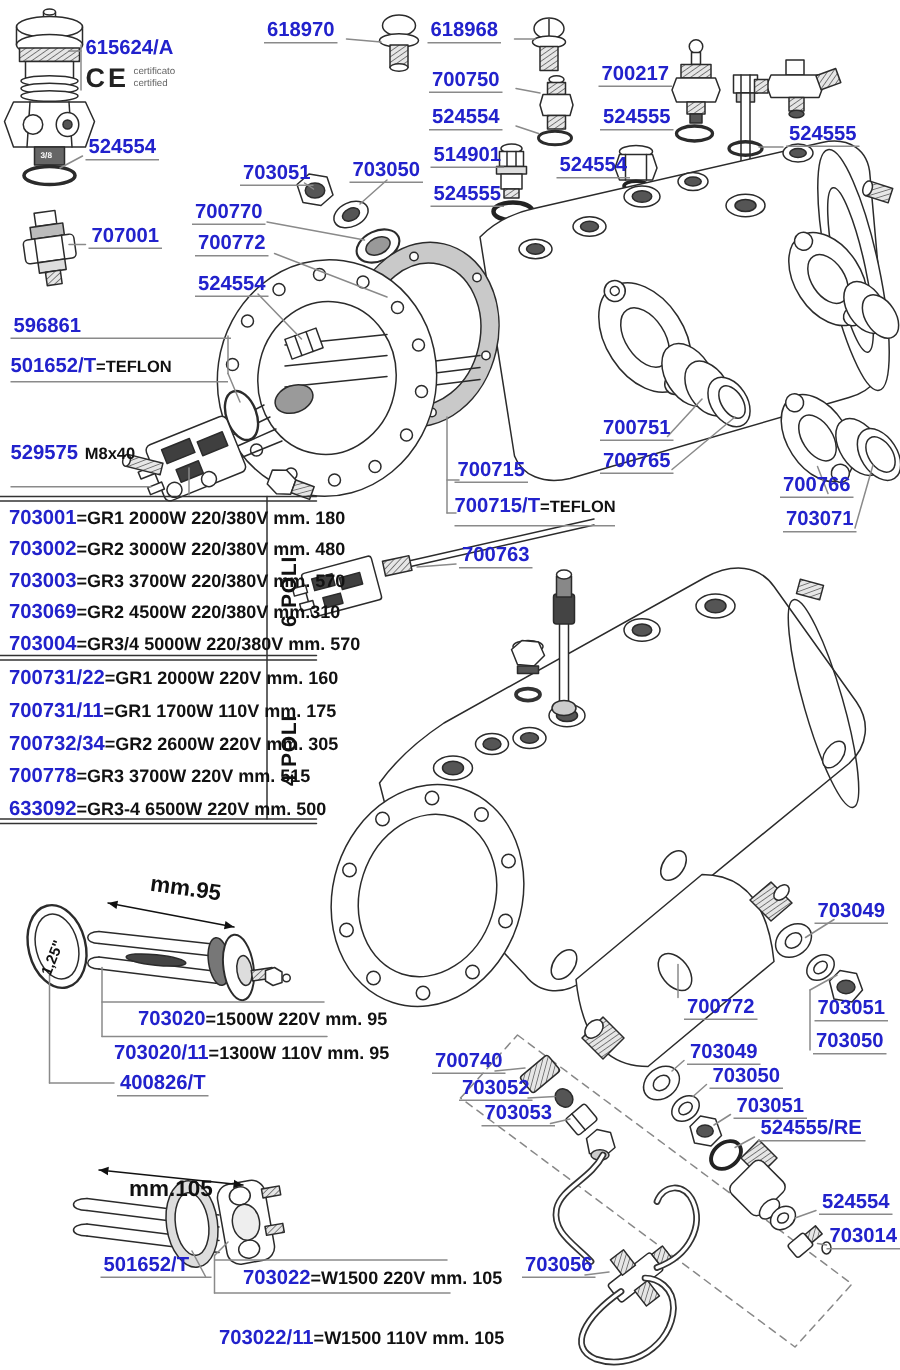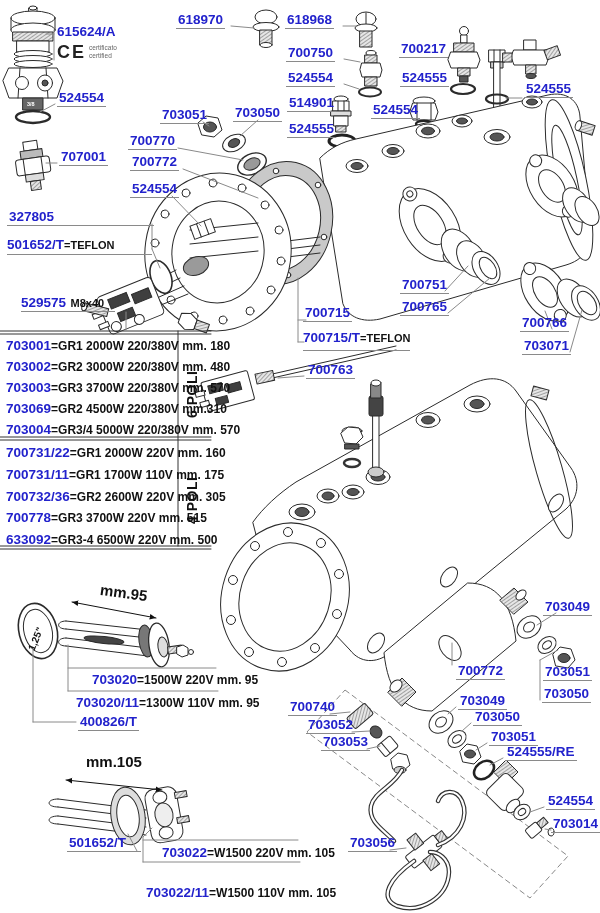--- a/index.html
+++ b/index.html
@@ -525,25 +525,25 @@
 <div class="lbl u" style="left:400px;top:71px">524555</div>
 <div class="lbl u" style="left:287px;top:96px">514901</div>
 <div class="lbl u" style="left:287px;top:122px">524555</div>
 <div class="lbl u" style="left:371px;top:103px">524554</div>
 <div class="lbl u" style="left:524px;top:82px">524555</div>
 <div class="lbl u" style="left:160px;top:108px">703051</div>
 <div class="lbl u" style="left:233px;top:106px">703050</div>
 <div class="lbl u" style="left:128px;top:134px">700770</div>
 <div class="lbl u" style="left:130px;top:155px">700772</div>
 <div class="lbl u" style="left:130px;top:182px">524554</div>
-<div class="lbl u" style="left:7px;top:210px;width:143px">327805</div>
+<div class="lbl u" style="left:7px;top:210px;width:143px">596861</div>
 <div class="row" style="left:7px;top:235px;width:145px;border-bottom:1.4px solid #8a8a8a;padding-bottom:1px">
   <span class="code">501652/T</span><span class="desc2">=TEFLON</span>
 </div>
-<div class="row" style="left:21px;top:293px;width:94px;border-bottom:1.4px solid #8a8a8a;padding-bottom:0">
+<div class="row" style="left:7px;top:293px;width:94px;border-bottom:1.4px solid #8a8a8a;padding-bottom:13px">
   <span class="code">529575</span>
   <span class="desc2">M8x40</span>
 </div>
 <div class="lbl u" style="left:303px;top:306px">700715</div>
 <div class="row" style="left:303px;top:328px;border-bottom:1.4px solid #8a8a8a;padding-bottom:4px">
   <span class="code">700715/T</span><span class="desc2">=TEFLON</span>
 </div>
 <div class="lbl u" style="left:400px;top:278px">700751</div>
 <div class="lbl u" style="left:400px;top:300px">700765</div>
 <div class="lbl u" style="left:520px;top:316px">700766</div>
@@ -556,32 +556,32 @@
   <div class="row" style="left:6px;top:357px"><span class="code">703002</span><span class="desc">=GR2 3000W 220/380V mm. 480</span></div>
   <div class="row" style="left:6px;top:378px"><span class="code">703003</span><span class="desc">=GR3 3700W 220/380V mm. 570</span></div>
   <div class="row" style="left:6px;top:399px"><span class="code">703069</span><span class="desc">=GR2 4500W 220/380V mm.310</span></div>
   <div class="row" style="left:6px;top:420px"><span class="code">703004</span><span class="desc">=GR3/4 5000W 220/380V mm. 570</span></div>
 </div>
 
 <div>
   <div class="vlabel" style="left:184px;top:524px">4 POLI</div>
   <div class="row" style="left:6px;top:443px"><span class="code">700731/22</span><span class="desc">=GR1 2000W 220V mm. 160</span></div>
   <div class="row" style="left:6px;top:465px"><span class="code">700731/11</span><span class="desc">=GR1 1700W 110V mm. 175</span></div>
-  <div class="row" style="left:6px;top:487px"><span class="code">700732/36</span><span class="desc">=GR2 2600W 220V mm. 305</span></div>
+  <div class="row" style="left:6px;top:487px"><span class="code">700732/34</span><span class="desc">=GR2 2600W 220V mm. 305</span></div>
   <div class="row" style="left:6px;top:508px"><span class="code">700778</span><span class="desc">=GR3 3700W 220V mm. 515</span></div>
   <div class="row" style="left:6px;top:530px"><span class="code">633092</span><span class="desc">=GR3-4 6500W 220V mm. 500</span></div>
 </div>
 
 <div class="dim" style="left:100px;top:584px;transform:rotate(8deg)">mm.95</div>
 <div class="r125" style="left:26px;top:648px">1,25"</div>
 <div class="row" style="left:92px;top:670px"><span class="code">703020</span><span class="desc">=1500W 220V mm. 95</span></div>
 <div class="row" style="left:76px;top:693px"><span class="code">703020/11</span><span class="desc">=1300W 110V mm. 95</span></div>
 <div class="lbl u" style="left:78px;top:715px">400826/T</div>
 
-<div class="dim" style="left:86px;top:753px">mm.105</div>
+<div class="dim" style="left:86px;top:784px">mm.105</div>
 <div class="lbl u" style="left:67px;top:836px;width:70px">501652/T</div>
 <div class="row" style="left:162px;top:843px"><span class="code">703022</span><span class="desc">=W1500 220V mm. 105</span></div>
 <div class="row" style="left:146px;top:883px"><span class="code">703022/11</span><span class="desc">=W1500 110V mm. 105</span></div>
 
 <div class="lbl u" style="left:543px;top:600px">703049</div>
 <div class="lbl u" style="left:456px;top:664px">700772</div>
 <div class="lbl u" style="left:543px;top:665px">703051</div>
 <div class="lbl u" style="left:542px;top:687px">703050</div>
 <div class="lbl u" style="left:458px;top:694px">703049</div>
 <div class="lbl u" style="left:473px;top:710px">703050</div>

